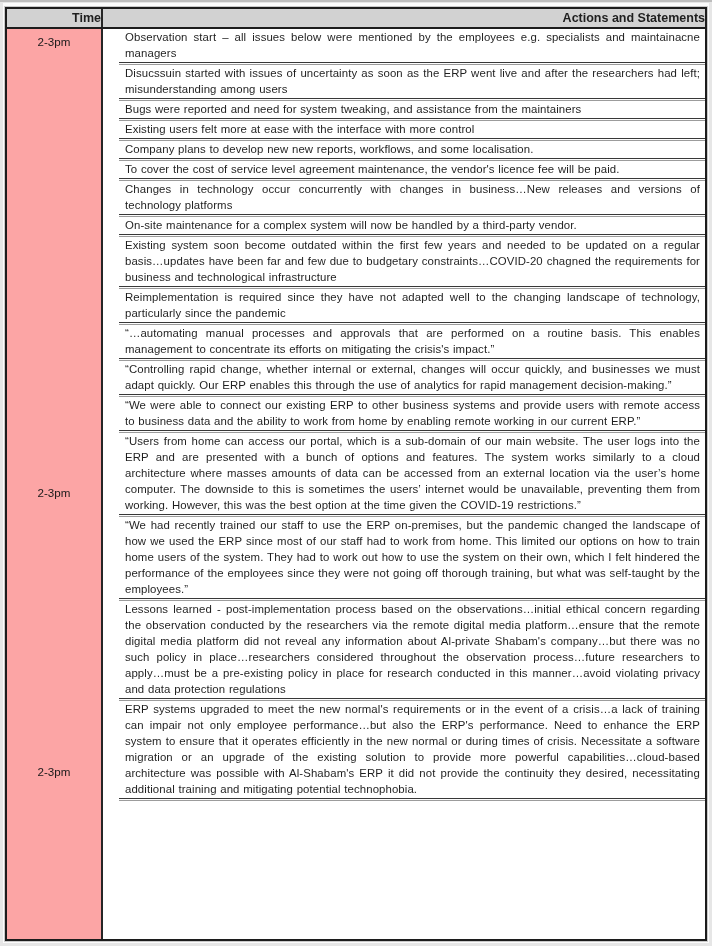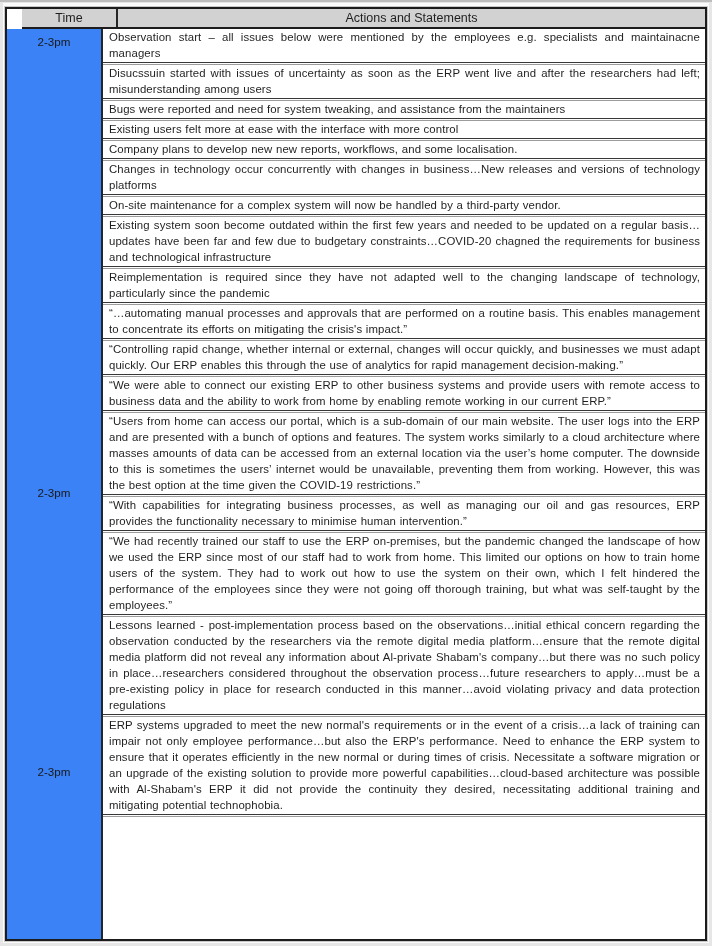--- a/index.html
+++ b/index.html
@@ -20,39 +20,39 @@
   .table-frame{
     position:absolute;left:5px;top:7px;right:5px;bottom:5px;
     border:2px solid var(--outer-border);
     background:#ffffff;
     display:flex;flex-direction:column;
     box-shadow:0 0 0 1px #c9c9c9;
   }
   .header-row{
     display:flex;flex:0 0 20px;height:20px;background:var(--header-bg);
     border-bottom:2px solid var(--outer-border);
-    font-weight:normal;font-size:12.5px;line-height:18px;text-align:center;margin-left:15px;
+    font-weight:bold;font-size:12.5px;line-height:18px;text-align:right;
   }
   .th-time{flex:0 0 96px;border-right:2px solid #262626;}
   .th-actions{flex:1 1 auto;border-radius:9px;}
 
   .body-row{flex:1 1 auto;display:flex;overflow:hidden;}
   .time-column{
-    flex:0 0 96px;position:relative;border-right:2px solid #262626;background:#3b82f6;
+    flex:0 0 96px;position:relative;border-right:2px solid #262626;background:#fca5a5;
   }
   .time-label{
     position:absolute;left:0;right:0;text-align:center;
     font-size:11.6px;line-height:16px;color:#1a1a1a;
   }
   .tl-0{top:5px;}
   .tl-1{top:calc(51% - 8px);}
   .tl-2{top:calc(81.7% - 8px);}
 
   .actions-column{
-    flex:1 1 auto;display:flex;flex-direction:column;overflow:hidden;background:#fff;
+    flex:1 1 auto;display:flex;flex-direction:column;overflow:hidden;background:#fff;padding-left:16px;
   }
   .arow{
     flex:0 0 auto;
     padding:0 5px 1px 6px;
     font-size:11.4px;line-height:16px;
     text-align:justify;
     color:var(--text);
     letter-spacing:0.1px;
     word-spacing:0.4px;
   }
@@ -80,29 +80,29 @@
           <div class="time-label tl-0">2-3pm</div>
           <div class="time-label tl-1">2-3pm</div>
           <div class="time-label tl-2">2-3pm</div>
         </div>
       <div class="actions-column">
           <div class="arow normal">Observation start – all issues below were mentioned by the employees e.g. specialists and maintainacne managers</div>
           <div class="arow normal">Disucssuin started with issues of uncertainty as soon as the ERP went live and after the researchers had left; misunderstanding among users</div>
           <div class="arow normal">Bugs were reported and need for system tweaking, and assistance from the maintainers</div>
           <div class="arow normal">Existing users felt more at ease with the interface with more control</div>
           <div class="arow normal">Company plans to develop new new reports, workflows, and some localisation.</div>
+          <div class="arow normal">To cover the cost of service level agreement maintenance, the vendor's licence fee will be paid.</div>
           <div class="arow normal">Changes in technology occur concurrently with changes in business…New releases and versions of technology platforms</div>
           <div class="arow normal">On-site maintenance for a complex system will now be handled by a third-party vendor.</div>
           <div class="arow normal">Existing system soon become outdated within the first few years and needed to be updated on a regular basis…updates have been far and few due to budgetary constraints…COVID-20 chagned the requirements for business and technological infrastructure</div>
           <div class="arow normal">Reimplementation is required since they have not adapted well to the changing landscape of technology, particularly since the pandemic</div>
           <div class="arow quote">“…automating manual processes and approvals that are performed on a routine basis. This enables management to concentrate its efforts on mitigating the crisis's impact.”</div>
           <div class="arow quote">“Controlling rapid change, whether internal or external, changes will occur quickly, and businesses we must adapt quickly. Our ERP enables this through the use of analytics for rapid management decision-making.”</div>
           <div class="arow quote">“We were able to connect our existing ERP to other business systems and provide users with remote access to business data and the ability to work from home by enabling remote working in our current ERP.”</div>
           <div class="arow quote">“Users from home can access our portal, which is a sub-domain of our main website. The user logs into the ERP and are presented with a bunch of options and features. The system works similarly to a cloud architecture where masses amounts of data can be accessed from an external location via the user’s home computer. The downside to this is sometimes the users’ internet would be unavailable, preventing them from working. However, this was the best option at the time given the COVID-19 restrictions.”</div>
-          <div class="arow quote">“With capabilities for integrating business processes, as well as managing our oil and gas resources, ERP provides the functionality necessary to minimise human intervention.”</div>
           <div class="arow quote">“We had recently trained our staff to use the ERP on-premises, but the pandemic changed the landscape of how we used the ERP since most of our staff had to work from home. This limited our options on how to train home users of the system. They had to work out how to use the system on their own, which I felt hindered the performance of the employees since they were not going off thorough training, but what was self-taught by the employees.”</div>
           <div class="arow normal">Lessons learned - post-implementation process based on the observations…initial ethical concern regarding the observation conducted by the researchers via the remote digital media platform…ensure that the remote digital media platform did not reveal any information about Al-private Shabam's company…but there was no such policy in place…researchers considered throughout the observation process…future researchers to apply…must be a pre-existing policy in place for research conducted in this manner…avoid violating privacy and data protection regulations</div>
           <div class="arow normal">ERP systems upgraded to meet the new normal's requirements or in the event of a crisis…a lack of training can impair not only employee performance…but also the ERP's performance. Need to enhance the ERP system to ensure that it operates efficiently in the new normal or during times of crisis. Necessitate a software migration or an upgrade of the existing solution to provide more powerful capabilities…cloud-based architecture was possible with Al-Shabam's ERP it did not provide the continuity they desired, necessitating additional training and mitigating potential technophobia.</div>
           <div class="arow empty"></div>
         </div>
     </div>
 
   </div>
 </div>
 

